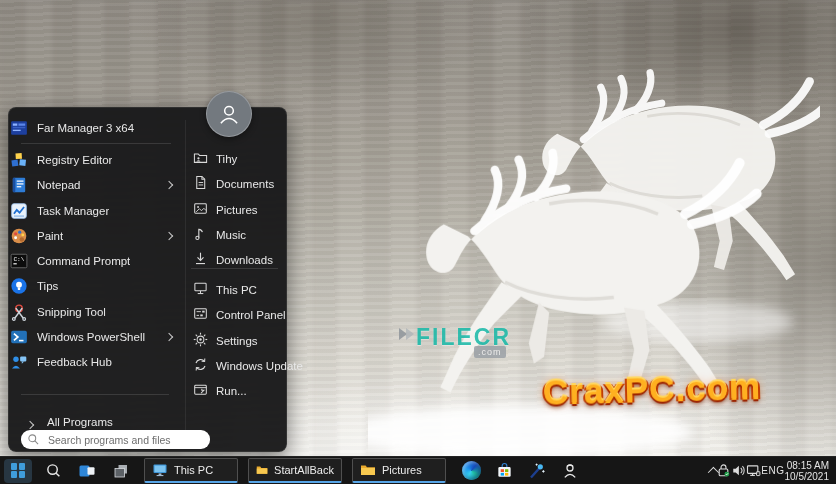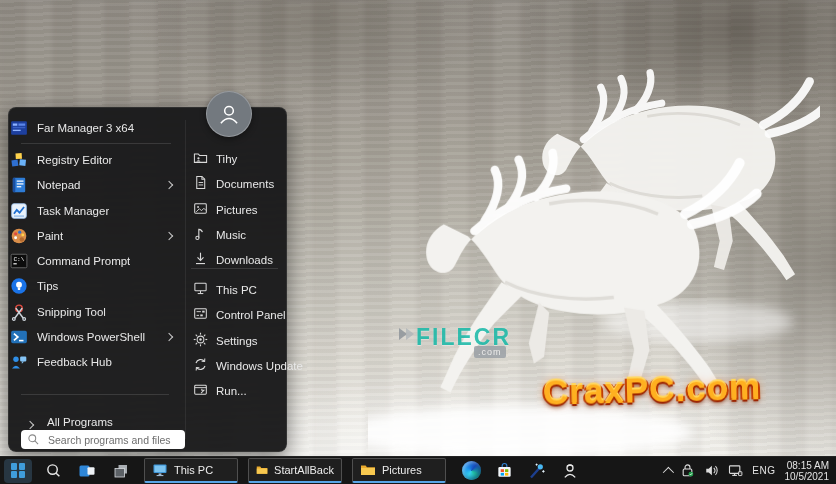--- a/index.html
+++ b/index.html
@@ -39,21 +39,21 @@
   .leftcol{position:absolute;left:0;top:7px;width:176px;}
   .mrow{display:flex;align-items:center;height:25.3px;padding-left:1px;cursor:default;}
   .mrow .ic{width:18px;height:18px;margin-right:9px;flex:0 0 auto;display:flex;align-items:center;justify-content:center;}
   .mrow .lbl{font-size:11.5px;white-space:nowrap;overflow:hidden;}
   .chev{width:5px;height:5px;border-right:1.4px solid #c9c9c9;border-top:1.4px solid #c9c9c9;
     transform:rotate(45deg);margin-left:auto;margin-right:13px;flex:0 0 auto;}
   .hsep{height:1px;background:rgba(255,255,255,.12);margin:3px 14px 3px 12px;}
   .allprog{position:absolute;left:0;top:294px;width:176px;height:26px;display:flex;align-items:flex-end;padding-left:18px;box-sizing:border-box;}
   .allprog .chevl{width:5px;height:5px;border-right:1.4px solid #c9c9c9;border-top:1.4px solid #c9c9c9;transform:rotate(45deg);margin-right:14px;}
   .allprog .lbl{font-size:11.5px;}
-  .searchbox{position:absolute;left:12px;top:322px;width:164px;height:19px;background:#fff;border-radius:4px;
+  .searchbox{position:absolute;left:12px;top:322px;width:189px;height:19px;background:#fff;border-radius:9px;
     display:flex;align-items:center;padding:0 6px;box-sizing:border-box;gap:6px;}
   .searchbox input{border:none;outline:none;flex:1;font-size:10.5px;color:#333;background:transparent;
     font-family:"Liberation Sans","DejaVu Sans",sans-serif;min-width:0;}
   .searchbox input::placeholder{color:#6e6e6e;}
 
   .rightcol{position:absolute;left:178px;top:32px;width:99px;}
   .rrow{display:flex;align-items:flex-end;height:25.2px;padding-left:6px;}
   .rrow .ric{width:15px;height:15px;margin-right:8px;flex:0 0 auto;}
   .rrow .lbl{font-size:11.5px;white-space:nowrap;}
   .rrow .chev{margin-right:7px;}
@@ -72,21 +72,21 @@
   .winlogo span{background:#3f9ddc;border-radius:1px;}
   .qicon{width:26px;margin-left:8px;}
   .winbtn{display:flex;align-items:center;gap:6px;height:25px;width:94px;margin-left:10px;
     border:1px solid rgba(255,255,255,.22);border-bottom:2px solid #58a6e8;border-radius:2px;
     background:rgba(255,255,255,.04);padding:0 7px;box-sizing:border-box;}
   .winbtn .wlbl{font-size:11px;color:#ececec;white-space:nowrap;}
   .midicons{display:flex;align-items:center;gap:15px;margin-left:16px;}
   .edge{width:19px;height:19px;border-radius:50%;
     background:conic-gradient(from 210deg,#35d2f2,#1b8ceb 95deg,#174bbd 190deg,#21c29e 280deg,#35d2f2);
     box-shadow:inset -2px -2px 4px rgba(8,40,92,.55), inset 2px 2px 3px rgba(255,255,255,.35);}
-  .tray{margin-left:auto;display:flex;align-items:center;gap:9px;padding-right:7px;}
+  .tray{margin-left:auto;display:flex;align-items:center;padding-right:7px;}
   .tray .lang{font-size:10px;color:#e4e4e4;letter-spacing:.5px;}
   .clock{text-align:right;font-size:10px;line-height:11px;color:#e4e4e4;}
   .chevup{width:7px;height:7px;border-right:1.5px solid #dcdcdc;border-top:1.5px solid #dcdcdc;
     transform:rotate(-45deg) translateY(2px);}
   svg{display:block;}
 </style>
 </head>
 <body>
 
 <div class="screen">

